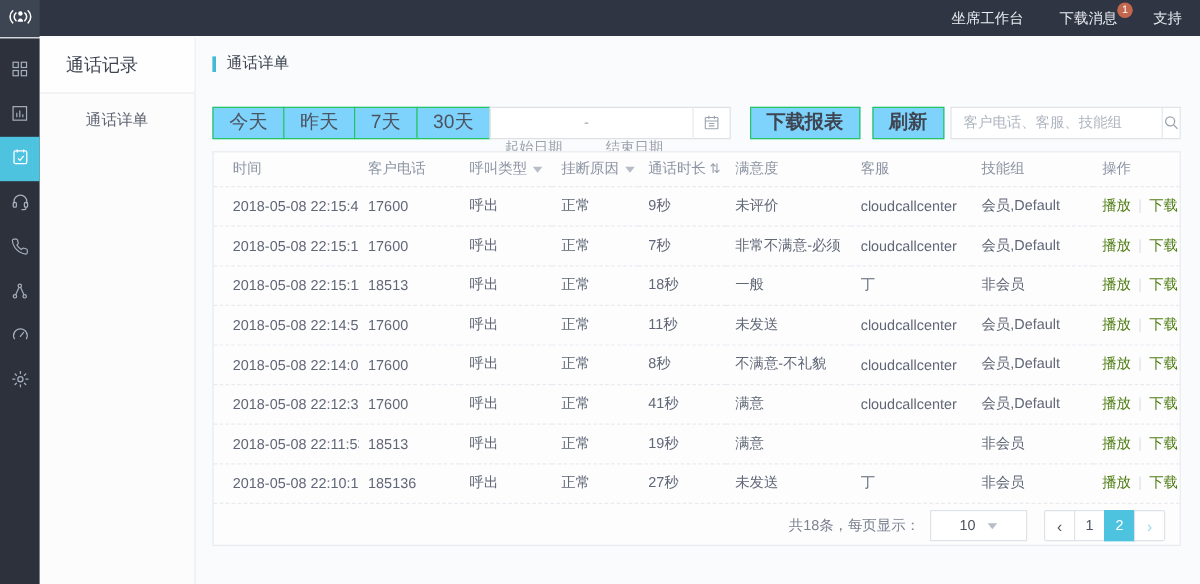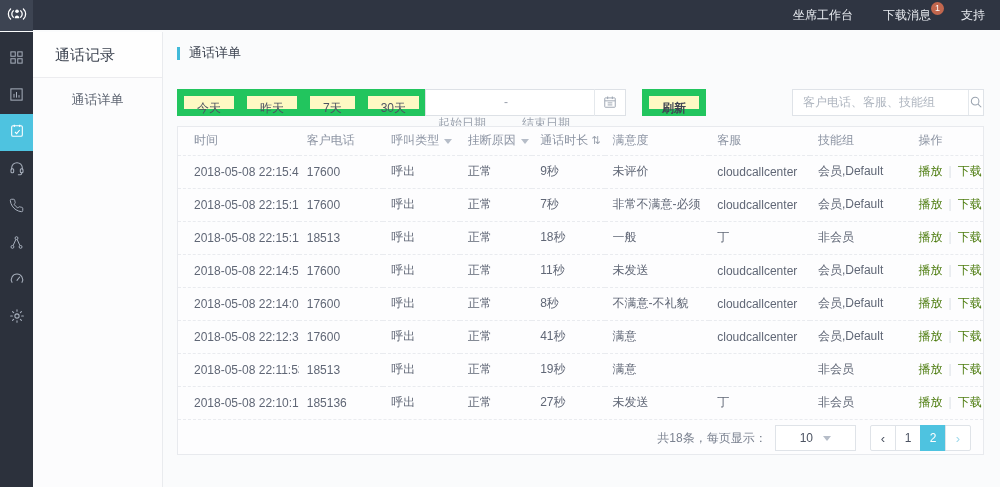--- a/index.html
+++ b/index.html
@@ -25,21 +25,21 @@
   .submenu-header { height:46px; line-height:46px; padding-left:22px; font-size:15px; color:#3d4451; border-bottom:1px solid #ececef; background:#fefefe; }
   .submenu-item { height:44px; line-height:44px; text-align:center; font-size:13px; color:#5f6673; cursor:pointer; }
   
   .main { position:absolute; top:32px; left:163px; right:0; bottom:0; background:#fafbfc; }
   .page-header { position:absolute; top:12px; left:14px; display:flex; align-items:center; }
   .title-accent { width:3px; height:13px; background:#41bad9; margin-right:9px; }
   .page-title { font-size:13px; color:#3d4451; }
   
   .toolbar { position:absolute; top:56px; left:14px; right:16px; height:28px; display:flex; align-items:center; }
   .btn-group { display:flex; }
-  .btn { height:27px; line-height:25px; border:7px solid #22c55e; background:#fef9c3; color:#4c5362; font-size:12px; padding:0 13px; cursor:pointer; white-space:nowrap; }
+  .btn { height:27px; line-height:25px; border:1px solid #22c55e; background:#7dd3fc; color:#4c5362; font-size:16px; padding:0 13px; cursor:pointer; white-space:nowrap; }
   .btn-group .btn { margin-right:-1px; }
   .date-wrap { display:flex; align-items:center; height:27px; border:1px solid #dde1e6; background:#fff; padding:0 8px 0 12px; }
   .date-ph { color:#9aa1ad; width:62px;margin-top:42px; }
   .date-sep { color:#9aa1ad; padding:0 14px 0 4px; }
   .cal-btn { border-left:1px solid #e4e8ec; padding-left:8px; margin-left:10px; height:27px; display:flex; align-items:center; cursor:pointer; }
   .btn.strong { font-weight:bold; color:#3f4552; margin-left:16px; }
   .btn.strong + .btn.strong { margin-left:10px; }
   .search-box { margin-left:auto; display:flex; align-items:center; height:27px; width:192px; border:1px solid #dfe3e8; background:#fff; }
   .search-input { flex:1; border:none; outline:none; height:100%; padding:0 10px; font-size:12px; color:#4c5362; background:transparent; font-family:inherit; }
   .search-input::placeholder { color:#aeb5bf; }
@@ -206,20 +206,21 @@
             <rect x="3" y="5" width="18" height="16" rx="1"></rect>
             <line x1="8" y1="2.5" x2="8" y2="7"></line>
               <line x1="16" y1="2.5" x2="16" y2="7"></line>
             <line x1="3" y1="10" x2="21" y2="10"></line>
             <line x1="8" y1="13.5" x2="16" y2="13.5"></line>
               <line x1="8" y1="17" x2="16" y2="17"></line>
           </svg>
         </span>
       </div>
     </div>
+    <button class="btn strong">下载报表</button>
     <button class="btn strong">刷新</button>
     <div class="search-box">
       <input class="search-input" type="text" placeholder="客户电话、客服、技能组" style="">
       <span class="search-btn">
         <svg width="14" height="14" viewBox="0 0 24 24" fill="none" stroke="#9aa3af" stroke-width="1.8">
           <circle cx="10.5" cy="10.5" r="6.5"></circle>
             <line x1="15.5" y1="15.5" x2="21" y2="21"></line>
         </svg>
       </span>
     </div>

